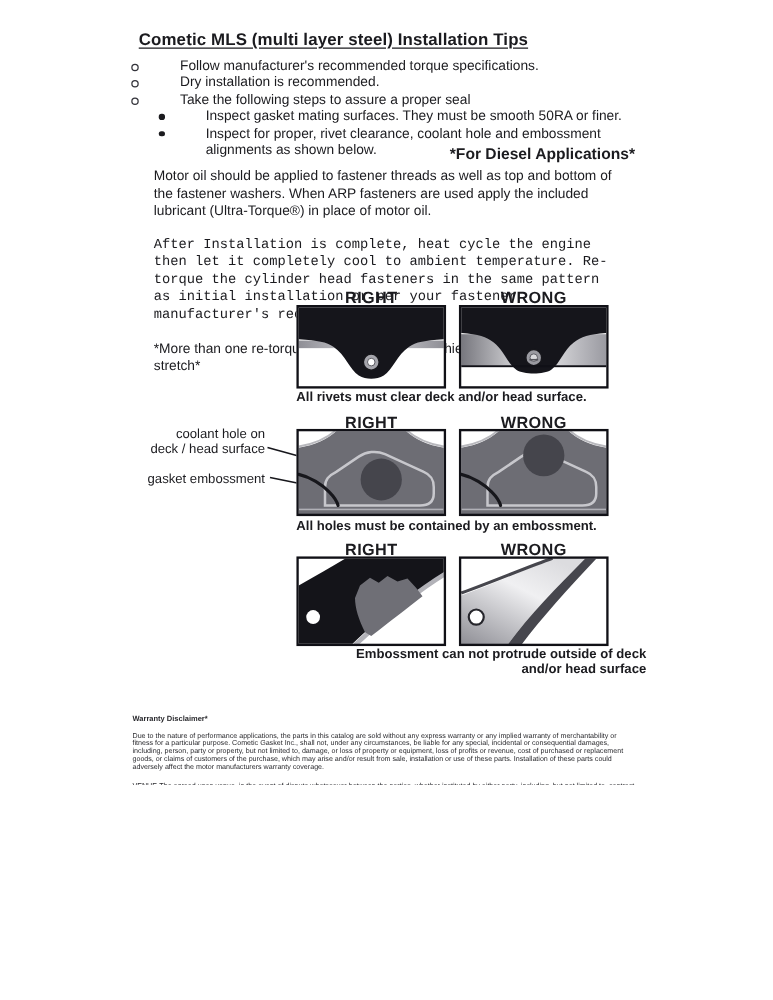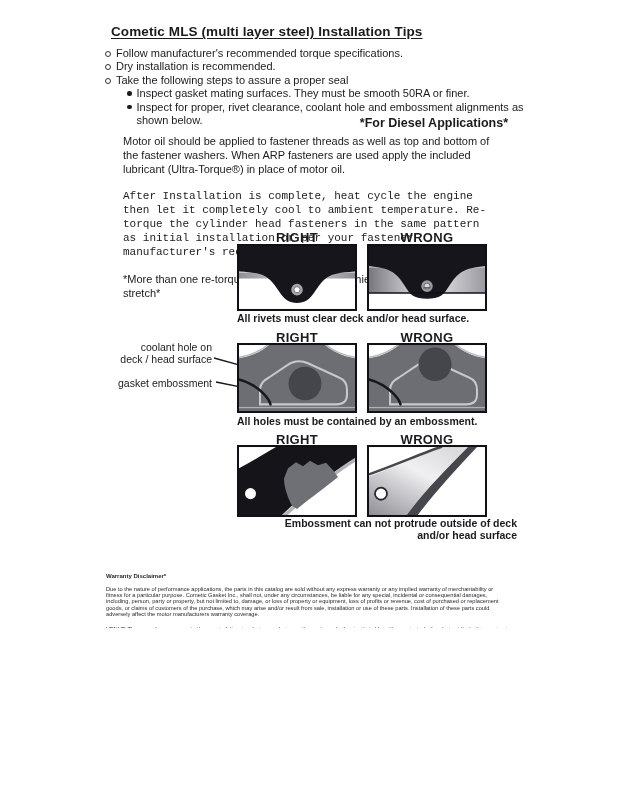--- a/index.html
+++ b/index.html
@@ -6,21 +6,21 @@
   .page {
     position:relative; width:618px; height:628px; background:#ffffff;
     font-family:"Liberation Sans", sans-serif; color:#1b1b1f; overflow:hidden;
   }
   .title {
     position:absolute; left:111px; top:24px; margin:0;
     font-size:13.5px; font-weight:bold; text-decoration:underline;
     text-underline-offset:2px; letter-spacing:0.1px;
   }
   .bullets { position:absolute; left:105px; top:47px; width:420px; font-size:11px; }
-  .b-row { display:flex; align-items:flex-start; line-height:13.4px; }
+  .b-row { display:flex; align-items:flex-start; line-height:13.4px;gap:28px; }
   .b-row.sub { padding-left:22px; }
   .marker { flex:0 0 auto; width:4px; height:4px; border-radius:50%; margin:4px 5px 0 0; }
   .marker.open { border:1px solid #33333a; background:#fff; }
   .marker.filled { background:#1b1b1f; width:4.5px; height:4.5px; margin-top:4px; }
   .diesel { position:absolute; left:111px; top:116px; width:397px; }
   .diesel h2 { margin:0; font-size:12.5px; font-weight:bold;text-align:right; }
   .diesel p { margin:12px; font-size:11px; line-height:14.2px; }
   .diesel .p1 { margin-top:4px; }
   .diesel .p2 { margin-top:8px;font-family:Liberation Mono, monospace; }
   .diesel .note { margin-top:10px; }

